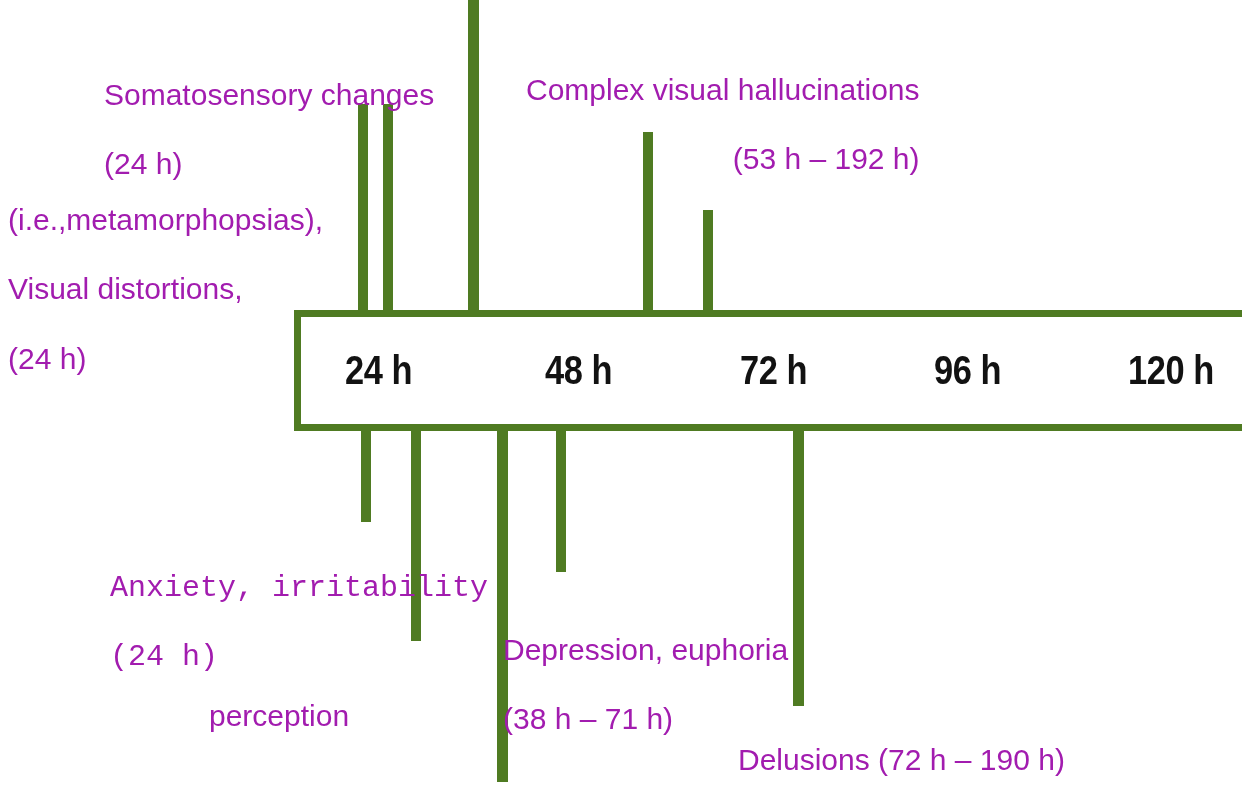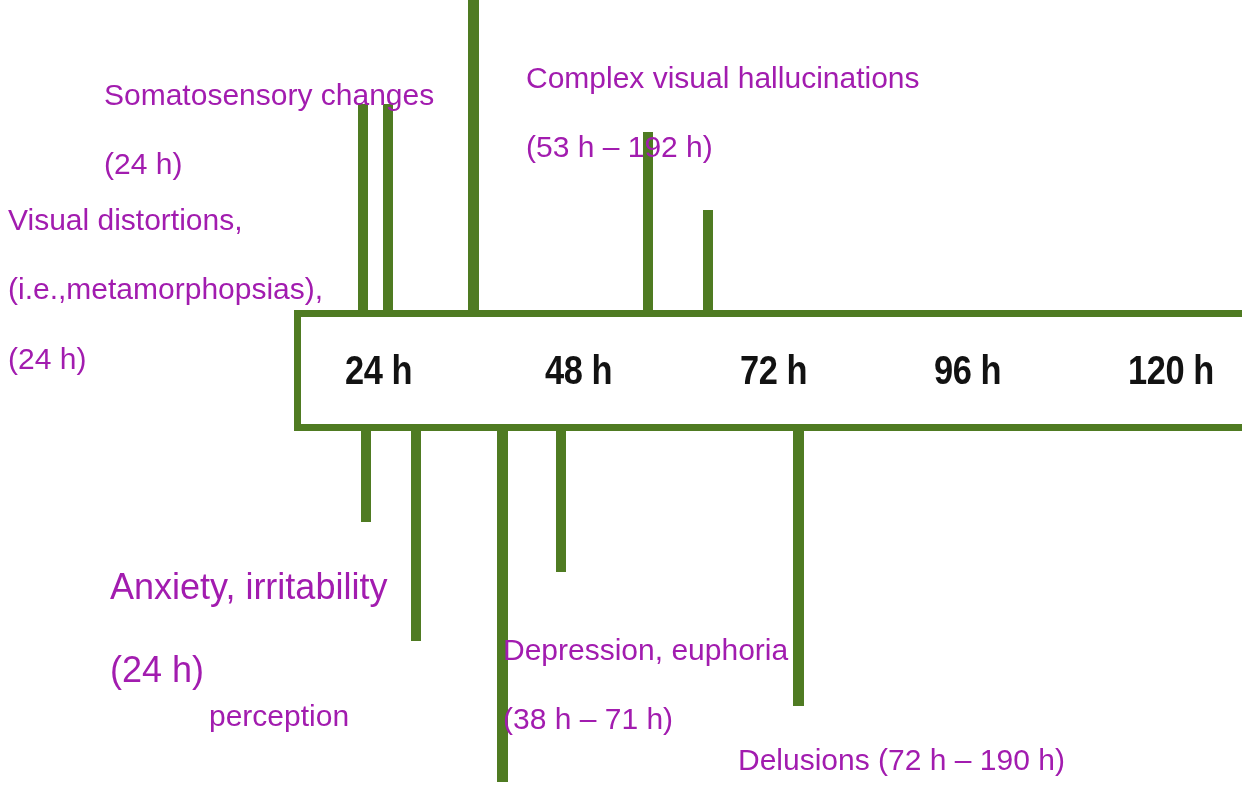--- a/index.html
+++ b/index.html
@@ -93,32 +93,32 @@
   <div class="hour-tick" style="left:934px; top:348px; font-size:40px;">96 h</div>
 
   <div class="hour-tick" style="left:1128px; top:348px; font-size:40px;">120 h</div>
 
   <div class="annotation" style="left:104px; top:43px; font-size:30px;">
     <div>Somatosensory changes</div>
     <div>(24 h)</div>
   </div>
 
   <div class="annotation" style="left:8px; top:168px; font-size:30px;">
+    <div>(i.e.,metamorphopsias),</div>
     <div> Visual distortions,</div>
-    <div>(i.e.,metamorphopsias),</div>
     <div>(24 h)</div>
   </div>
 
-  <div class="annotation" style="left:526px; top:26px; font-size:30px;">
+  <div class="annotation" style="left:526px; top:38px; font-size:30px;text-align:right;">
     <div>Complex visual hallucinations</div>
     <div>(53 h – 192 h)</div>
   </div>
 
 
-  <div class="annotation" style="left:110px; top:524px; font-size:36px;">
+  <div class="annotation" style="left:110px; top:536px; font-size:30px;font-family:Liberation Mono, monospace;">
     <div>Anxiety, irritability</div>
     <div>(24 h)</div>
   </div>
 
   <div class="annotation" style="left:209px; top:664px; font-size:30px;">
     <div>perception</div>
     
   </div>
 
   <div class="annotation" style="left:503px; top:598px; font-size:30px;">

